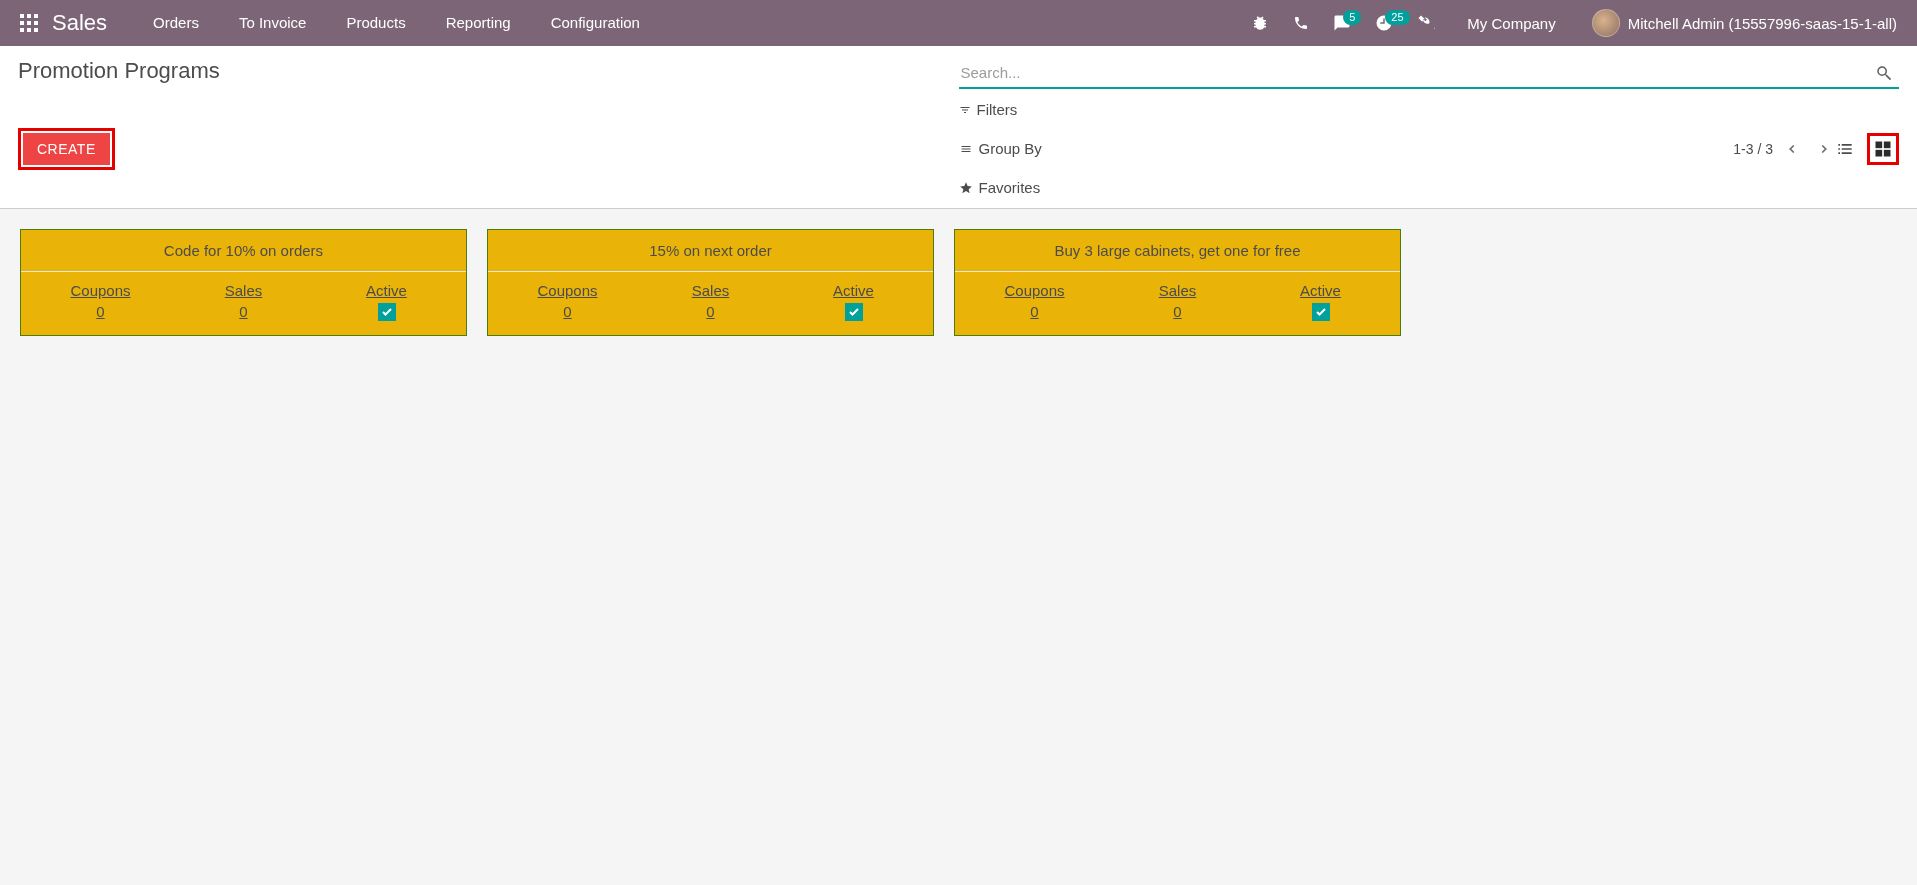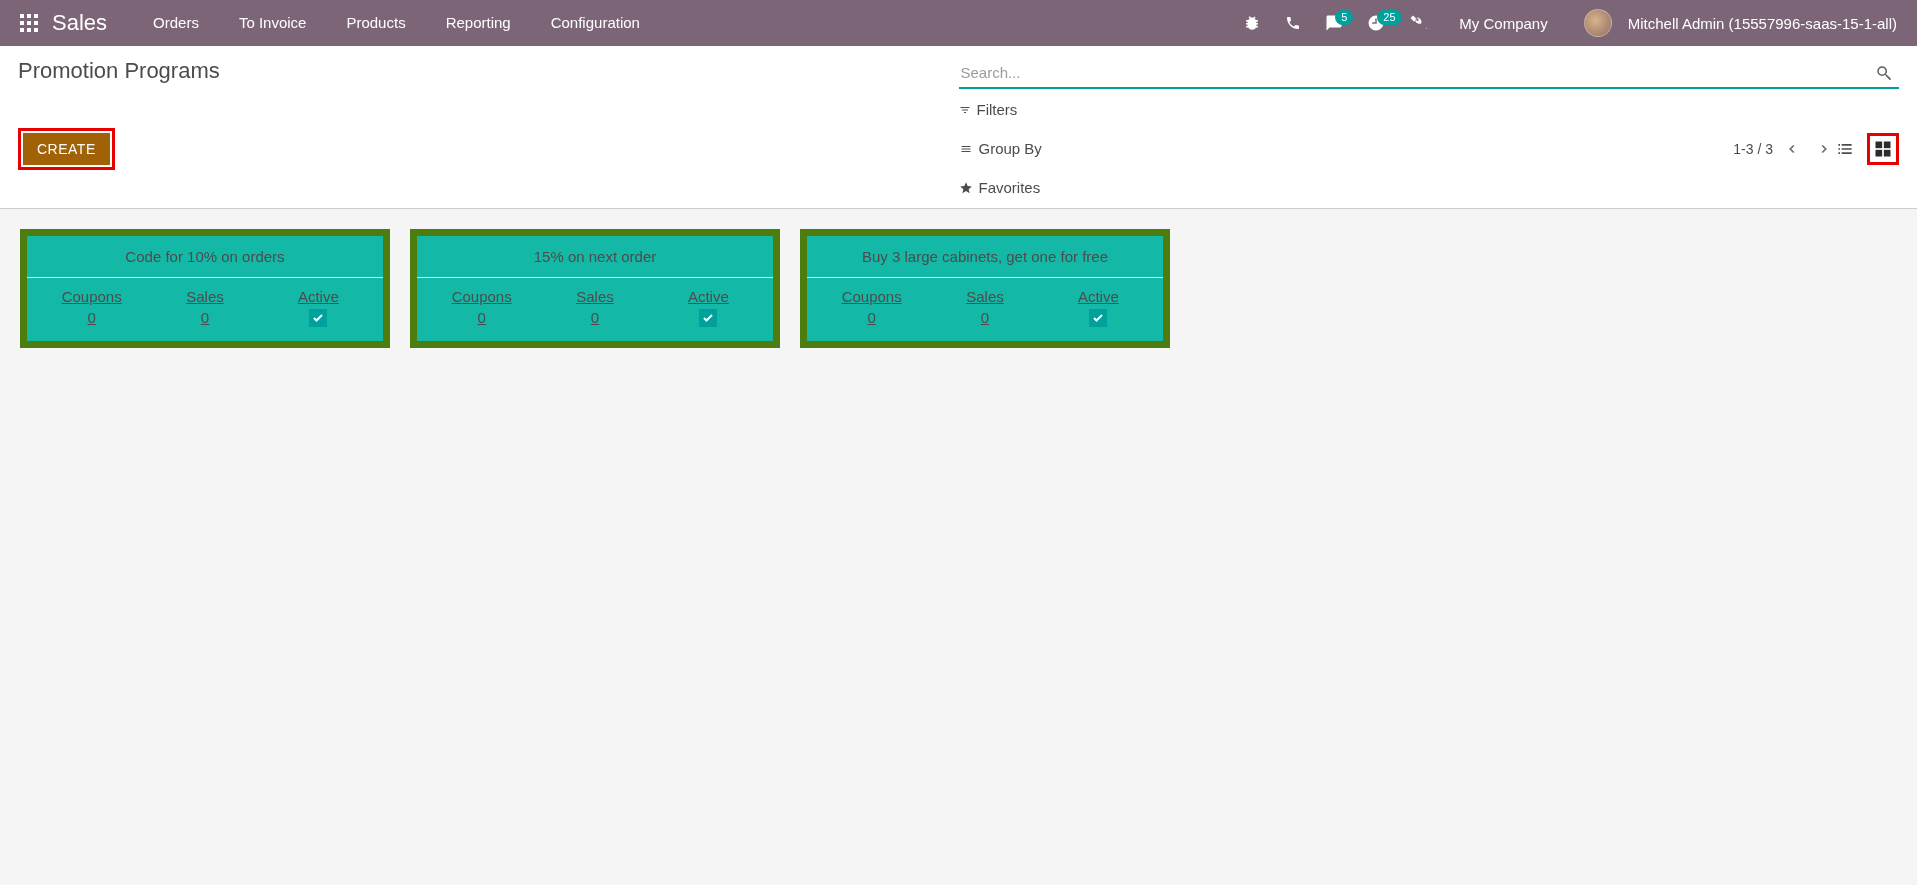--- a/index.html
+++ b/index.html
@@ -40,21 +40,21 @@
   top: -4px;
   left: 16px;
   background: #00a09d;
   color: #fff;
   border-radius: 8px;
   font-size: 11px;
   padding: 1px 6px;
   line-height: 1.2;
 }
 .navbar .company { padding: 0 14px; font-size: 15px; cursor: pointer; }
-.navbar .user { display: flex; align-items: center; gap: 16px; padding: 0 10px; cursor: pointer; font-size: 15px; }
+.navbar .user { display: flex; align-items: center; gap: 8px; padding: 0 10px; cursor: pointer; font-size: 15px; }
 .avatar {
   width: 28px; height: 28px; border-radius: 50%;
   background: radial-gradient(circle at 40% 40%, #d9b38c, #8d6e63);
   border: 1px solid rgba(255,255,255,0.3);
 }
 
 .control-panel {
   background: #fff;
   border-bottom: 1px solid #ccc;
 }
@@ -90,21 +90,21 @@
   align-items: center;
   padding: 6px 18px 12px 18px;
 }
 .cp-row2 .left { flex: 1; display: flex; align-items: center; }
 .create-wrap {
   border: 3px solid #e60000;
   padding: 2px;
   display: inline-block;
 }
 .create-btn {
-  background: #a16207;
+  background: #ef4444;
   color: #fff;
   border: none;
   padding: 8px 14px;
   font-size: 14px;
   letter-spacing: .5px;
   cursor: pointer;
 }
 .cp-row2 .right { flex: 1; display: flex; align-items: center; }
 .search-tools { display: flex; gap: 22px; color: #4c4c4c; flex-direction: column; }
 .search-tool { display: flex; align-items: center; gap: 6px; cursor: pointer; font-size: 15px; }
@@ -120,23 +120,23 @@
 }
 
 .kanban {
   display: flex;
   gap: 20px;
   padding: 20px;
   flex-wrap: wrap;
   align-items: flex-start;
 }
 .card {
-  background: #14b8a6;
-  border: 7px solid #4d7c0f;
-  width: 370px;
+  background: #eab308;
+  border: 1px solid #4d7c0f;
+  width: 447px;
 }
 .card-title {
   text-align: center;
   padding: 12px 8px;
   border-bottom: 1px solid #e6e6e6;
   font-size: 15px;
   color: #4c4c4c;
 }
 .card-body {
   display: flex;

